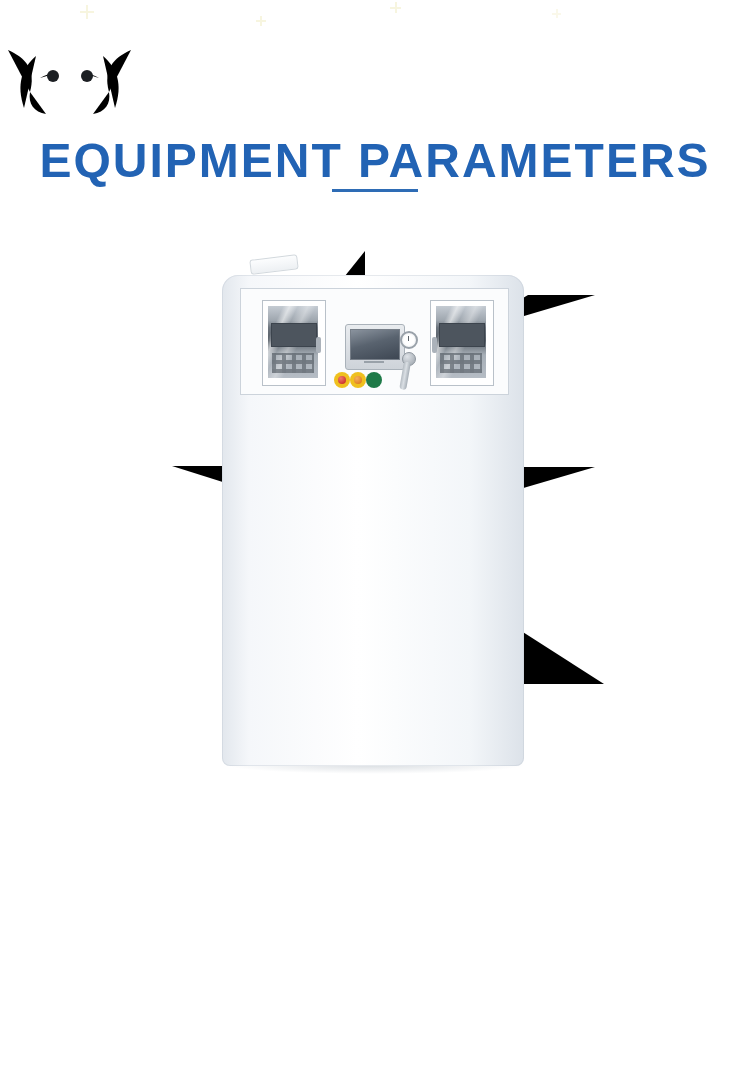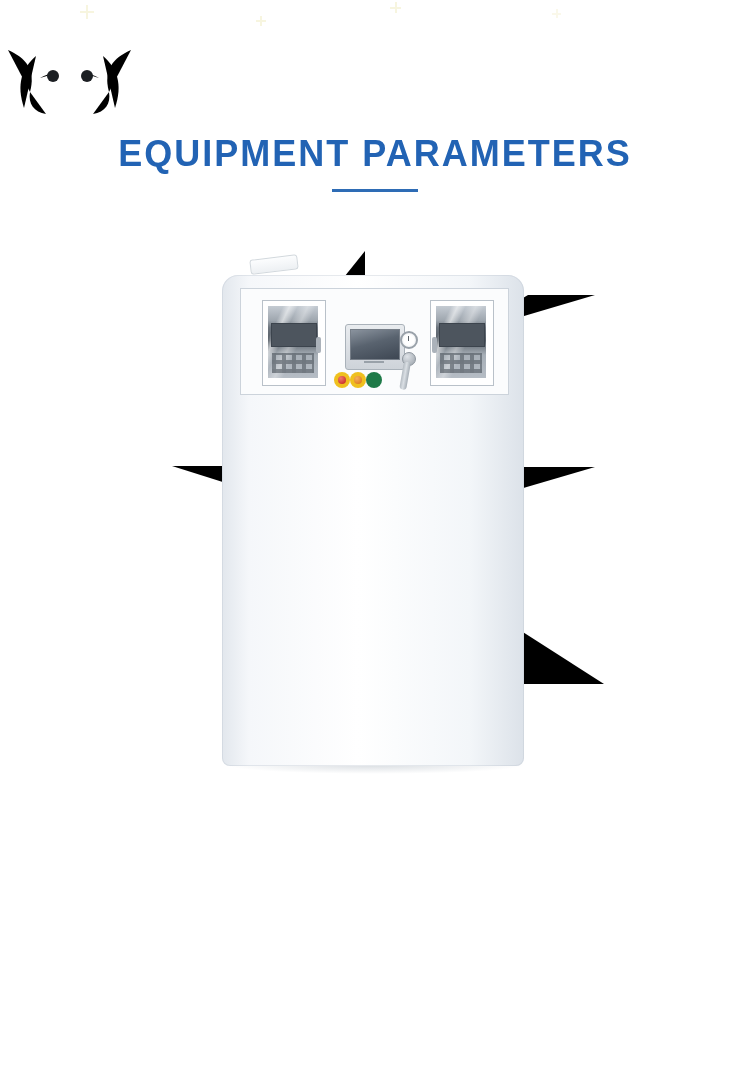--- a/index.html
+++ b/index.html
@@ -9,21 +9,21 @@
 
   
   .sparkle{position:absolute;width:14px;height:14px;opacity:.55;
     background:linear-gradient(#f1edc6,#f1edc6) center/2px 100% no-repeat,
                linear-gradient(#f1edc6,#f1edc6) center/100% 2px no-repeat;}
   .sp1{left:80px;top:5px;} .sp2{left:256px;top:16px;width:10px;height:10px;}
   .sp3{left:390px;top:2px;width:11px;height:11px;} .sp4{left:552px;top:9px;width:9px;height:9px;opacity:.35;}
 
   
   .title{position:absolute;left:0;right:0;top:133px;margin:0;text-align:center;
-         font-size:36px;font-weight:700;letter-spacing:2px;color:#2263b4;}
+         font-size:48px;font-weight:700;letter-spacing:2px;color:#2263b4;}
   .title-underline{position:absolute;left:332px;top:189px;width:86px;height:3px;background:#2e6cb5;}
 
   
   #machine-body{left:222px;top:275px;width:302px;height:491px;border-radius:16px 16px 8px 8px;
     background:linear-gradient(90deg,#e2e7ed 0%,#f5f7fa 9%,#ffffff 45%,#f3f6f9 82%,#dce2e9 100%);
     box-shadow:inset 0 0 0 1px rgba(187,196,205,.35);}
   #ground-shadow{left:224px;top:756px;width:302px;height:18px;
     background:radial-gradient(ellipse at center,rgba(120,135,150,.28),rgba(120,135,150,0) 70%);}
   #alarm-light{left:250px;top:257px;width:46px;height:13px;border:1px solid #d2d8dd;border-radius:3px;
     background:linear-gradient(180deg,#fcfdfe,#edf0f3);transform:rotate(-7deg);}

